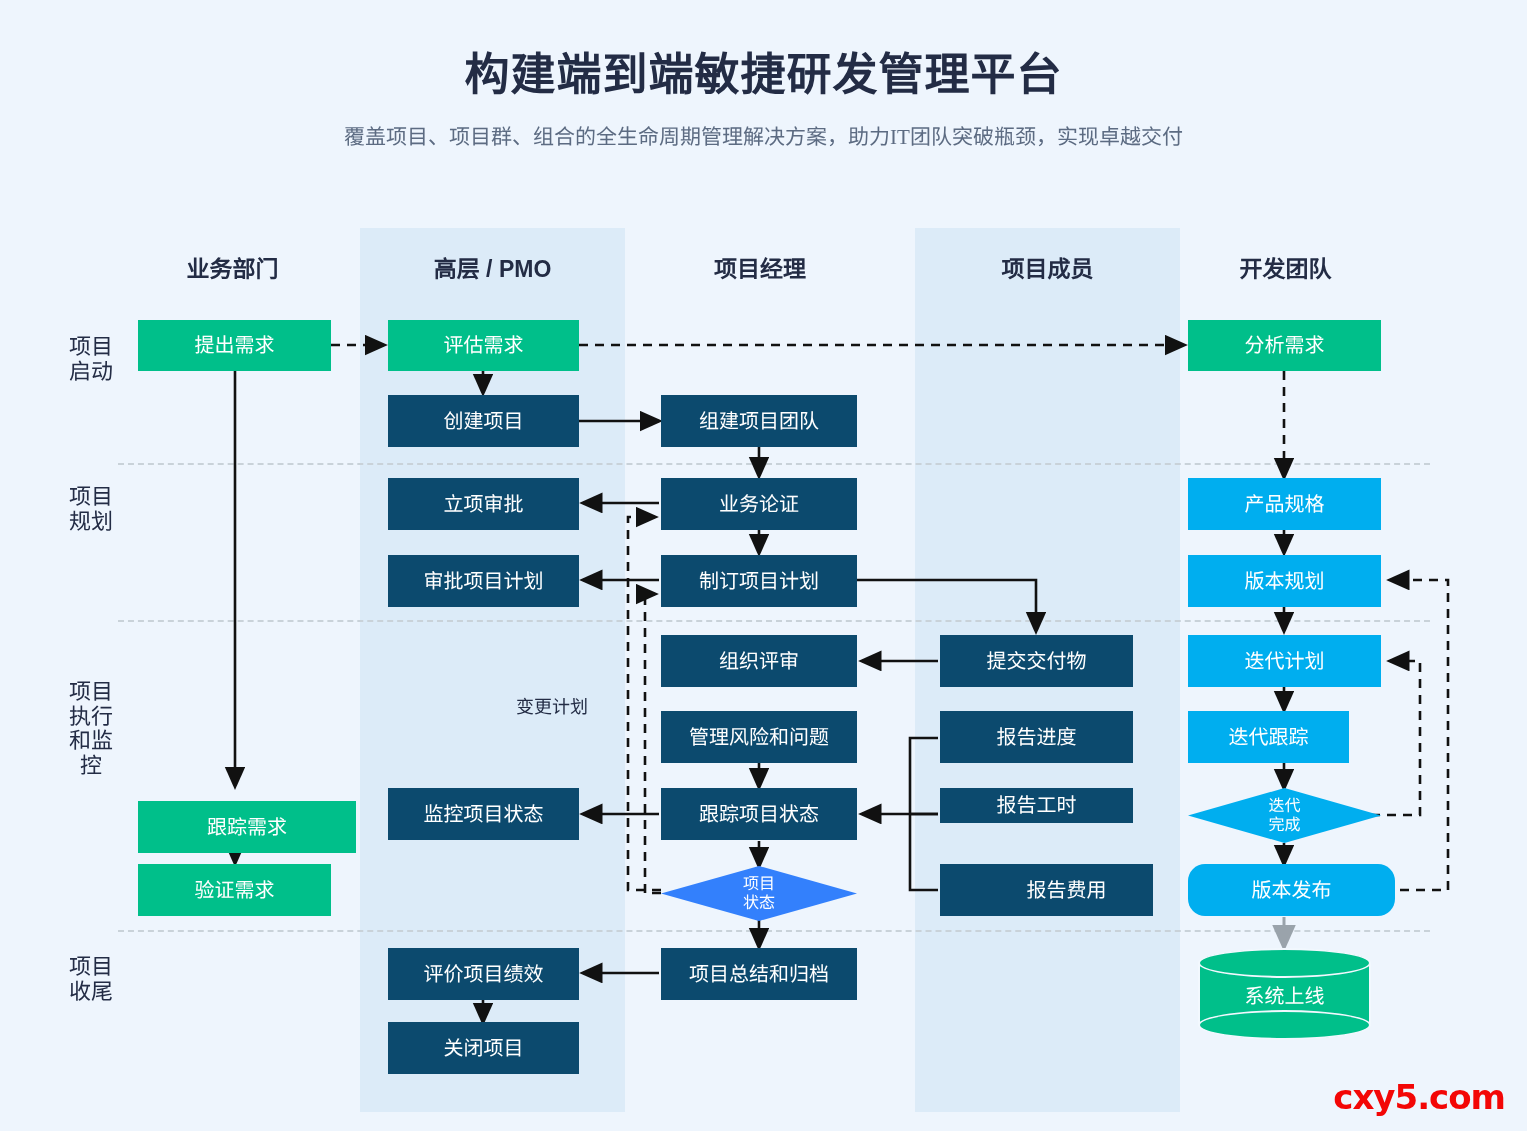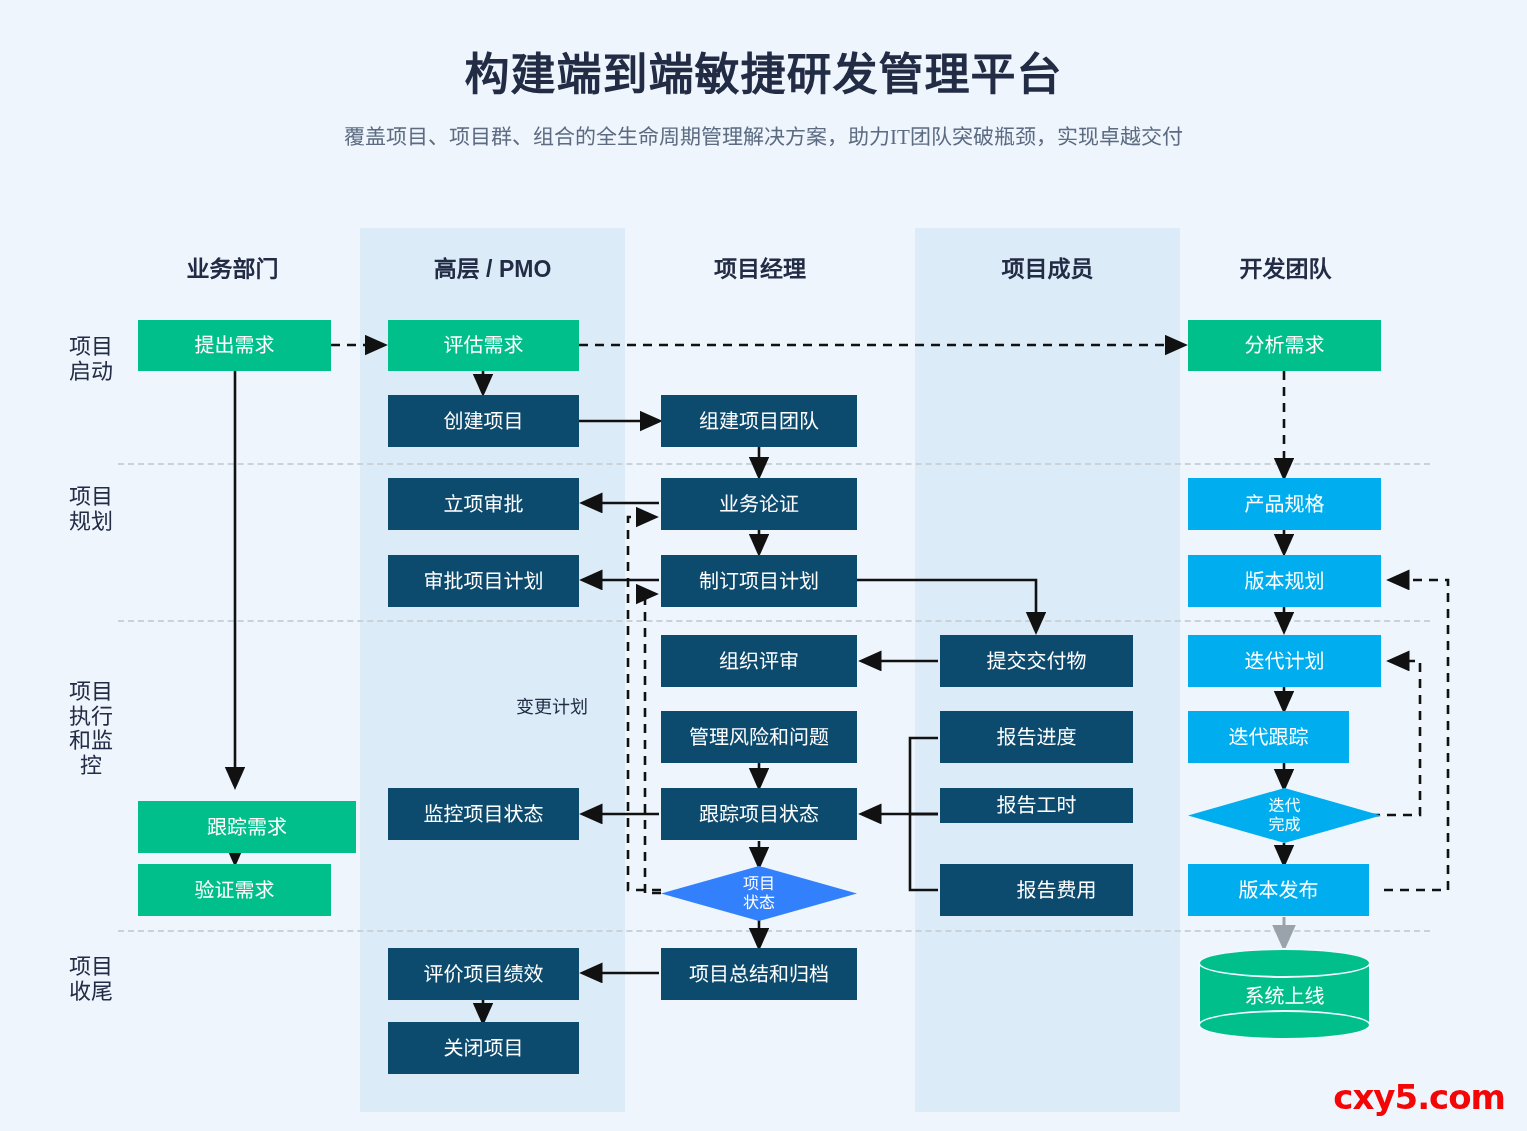--- a/index.html
+++ b/index.html
@@ -219,22 +219,22 @@
   </div>
 
   <div class="node green" style="left:138px;top:864px;width:193px;height:52px;">验证需求</div>
 
   <div class="diamond blue" style="left:661px;top:866px;width:196px;height:55px;">
     <div class="dshape"></div>
     <div class="dlabel">项目
 状态</div>
   </div>
 
-  <div class="node blue" style="left:940px;top:864px;width:193px;height:52px;padding-left:40px;">报告费用</div>
-  <div class="node cyan" style="left:1188px;top:864px;width:181px;height:52px;">版本发布</div>
+  <div class="node blue" style="left:940px;top:864px;width:213px;height:52px;padding-left:40px;">报告费用</div>
+  <div class="node cyan" style="left:1188px;top:864px;width:207px;height:52px;border-radius:17px;">版本发布</div>
 
   <div class="node blue" style="left:388px;top:948px;width:191px;height:52px;">评价项目绩效</div>
   <div class="node blue" style="left:661px;top:948px;width:196px;height:52px;">项目总结和归档</div>
   <div class="node blue" style="left:388px;top:1022px;width:191px;height:52px;">关闭项目</div>
 
   <div class="cylinder" style="left:1198px;top:948px;width:173px;height:92px;">
     <div class="cyl-body"></div>
     <div class="cyl-bot"></div>
     <div class="cyl-top"></div>
     <div class="cyl-label">系统上线</div>

